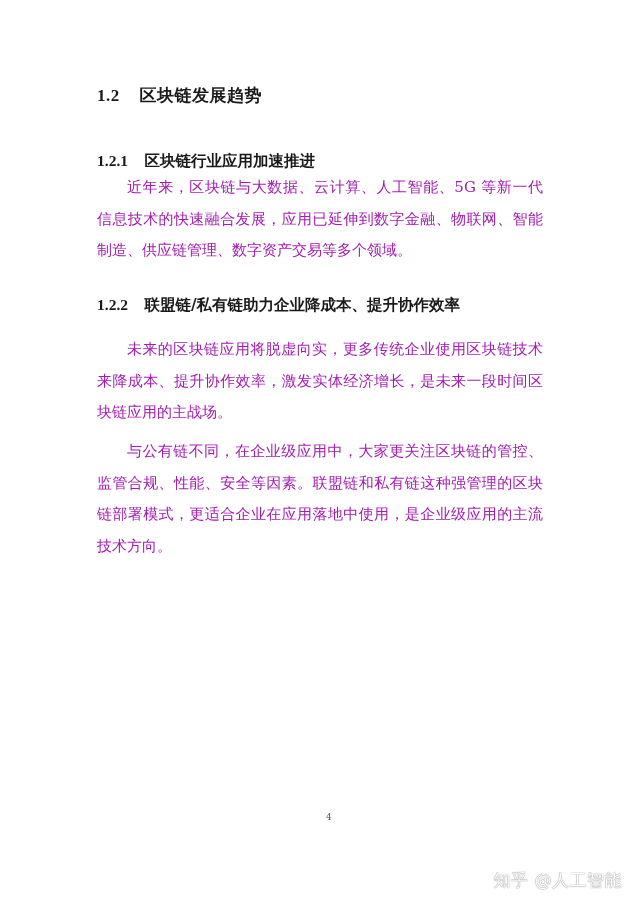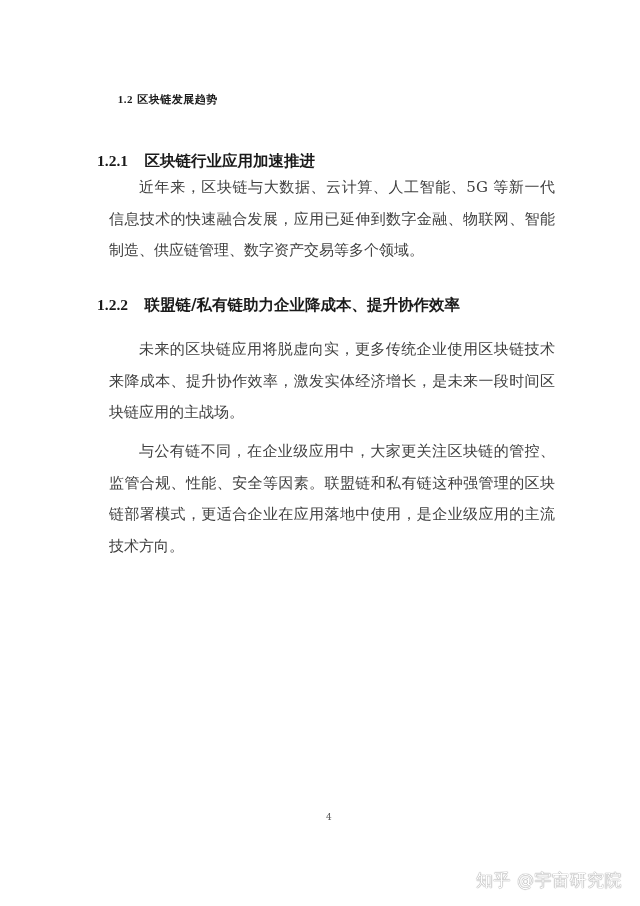--- a/index.html
+++ b/index.html
@@ -17,53 +17,52 @@
   }
   .page {
     position: absolute;
     left: 0; top: 0;
     width: 640px;
     height: 906px;
   }
   .h2 {
     position: absolute;
     left: 97px;
-    top: 92px;
+    top: 84px;
     font-family: "DejaVu Sans", "Liberation Sans", sans-serif;
     font-weight: bold;
-    font-size: 11px;
+    font-size: 17px;
     letter-spacing: 0.5px;
     white-space: nowrap;
-    text-align: right;
   }
   .h3 {
     position: absolute;
     left: 97px;
     font-family: "DejaVu Sans", "Liberation Sans", sans-serif;
     font-weight: bold;
     font-size: 15.5px;
     white-space: nowrap;
   }
   .num {
     font-family: "Liberation Serif", "DejaVu Serif", serif;
     font-weight: bold;
     display: inline-block;
   }
   .h2 .num { width: 36px; }
   .h3 .num { width: 42px; }
   .para {
     position: absolute;
-    left: 109px;
+    left: 97px;
     width: 446px;
     font-size: 15px;
     line-height: 31.5px;
     text-indent: 30px;
     text-align: justify;
     margin: 0;
-    color: #404040;
+    color: #a21caf;
   }
   .page-num {
     position: absolute;
     left: 326px;
     top: 812px;
     font-size: 9px;
     color: #555;
   }
   .watermark {
     position: absolute;
@@ -96,14 +95,14 @@
   <div class="h3" style="top:295px;">
     <span class="num">1.2.2</span>
     <span>联盟链/私有链助力企业降成本、提升协作效率</span>
   </div>
   <p class="para" style="top:436px;">与公有链不同，在企业级应用中，大家更关注区块链的管控、监管合规、性能、安全等因素。联盟链和私有链这种强管理的区块链部署模式，更适合企业在应用落地中使用，是企业级应用的主流技术方向。</p>
   <p class="para" style="top:334px;">未来的区块链应用将脱虚向实，更多传统企业使用区块链技术来降成本、提升协作效率，激发实体经济增长，是未来一段时间区块链应用的主战场。</p>
 
 
   <div class="page-num">4</div>
 
-  <div class="watermark">知乎 @宇宙研究院</div>
+  <div class="watermark">知乎 @人工智能</div>
 </div>
 
 </body></html>

